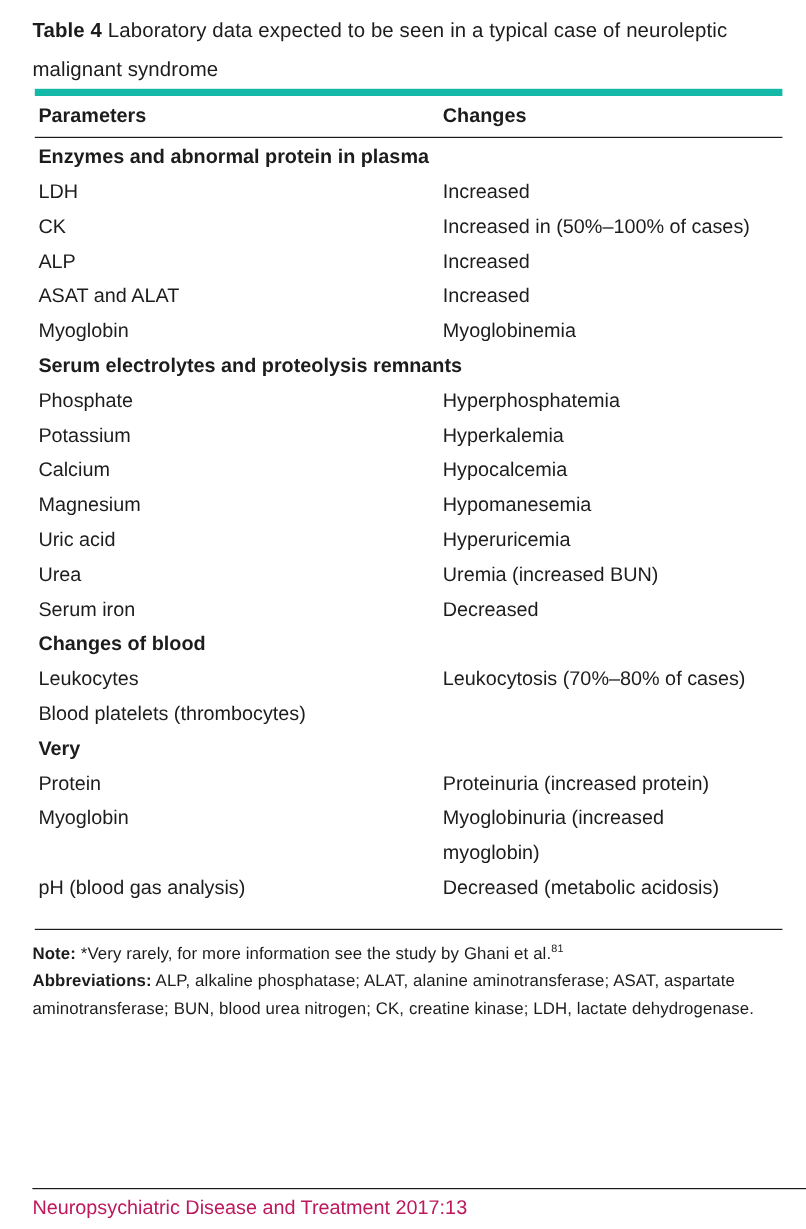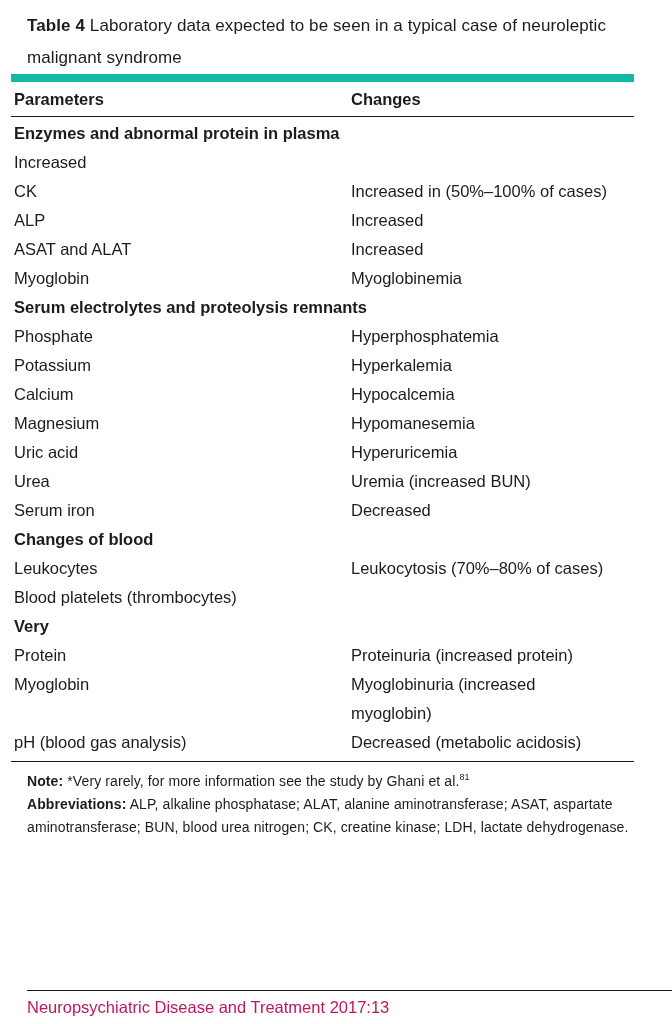--- a/index.html
+++ b/index.html
@@ -25,35 +25,35 @@
   .table-title {
     margin: 10px 25px 0 27px;
     font-size: 17px;
     line-height: 32px;
     letter-spacing: 0.1px;
   }
   .table-title strong { font-weight: bold; }
 
   
   .tbl {
-    margin-left: 11px;
+    margin-left: 29px;
     width: 623px;
-    border-top: 8px solid #14b8a6;
+    border-top: 6px solid #14b8a6;
   }
   .tbl-header {
     display: flex;
     border-bottom: 1.5px solid #1a1a1a;
     font-weight: bold;
     font-size: 16.5px;
     line-height: 34px;
     height: 34px;
   }
   .tbl-body {
     border-bottom: 1.5px solid #1a1a1a;
-    padding: 2px 0 4px 0;
+    padding: 2px 0 19px 0;
   }
   .row {
     display: flex;
     font-size: 16.5px;
     line-height: 29px;
   }
   .cell { padding-left: 3px; }
   .param {
     width: 334px;
     flex: none;
@@ -108,20 +108,21 @@
   <div class="tbl">
     <div class="tbl-header">
       <div class="cell param">Parameters</div>
       <div class="cell change">Changes</div>
     </div>
     <div class="tbl-body">
         <div class="row">
           <div class="cell section-label">Enzymes and abnormal protein in plasma</div>
         </div>
         <div class="row">
+          <div class="cell param">LDH</div>
           <div class="cell change">Increased</div>
         </div>
         <div class="row">
           <div class="cell param">CK</div>
           <div class="cell change">Increased in (50%–100% of cases)</div>
         </div>
         <div class="row">
           <div class="cell param">ALP</div>
           <div class="cell change">Increased</div>
         </div>

